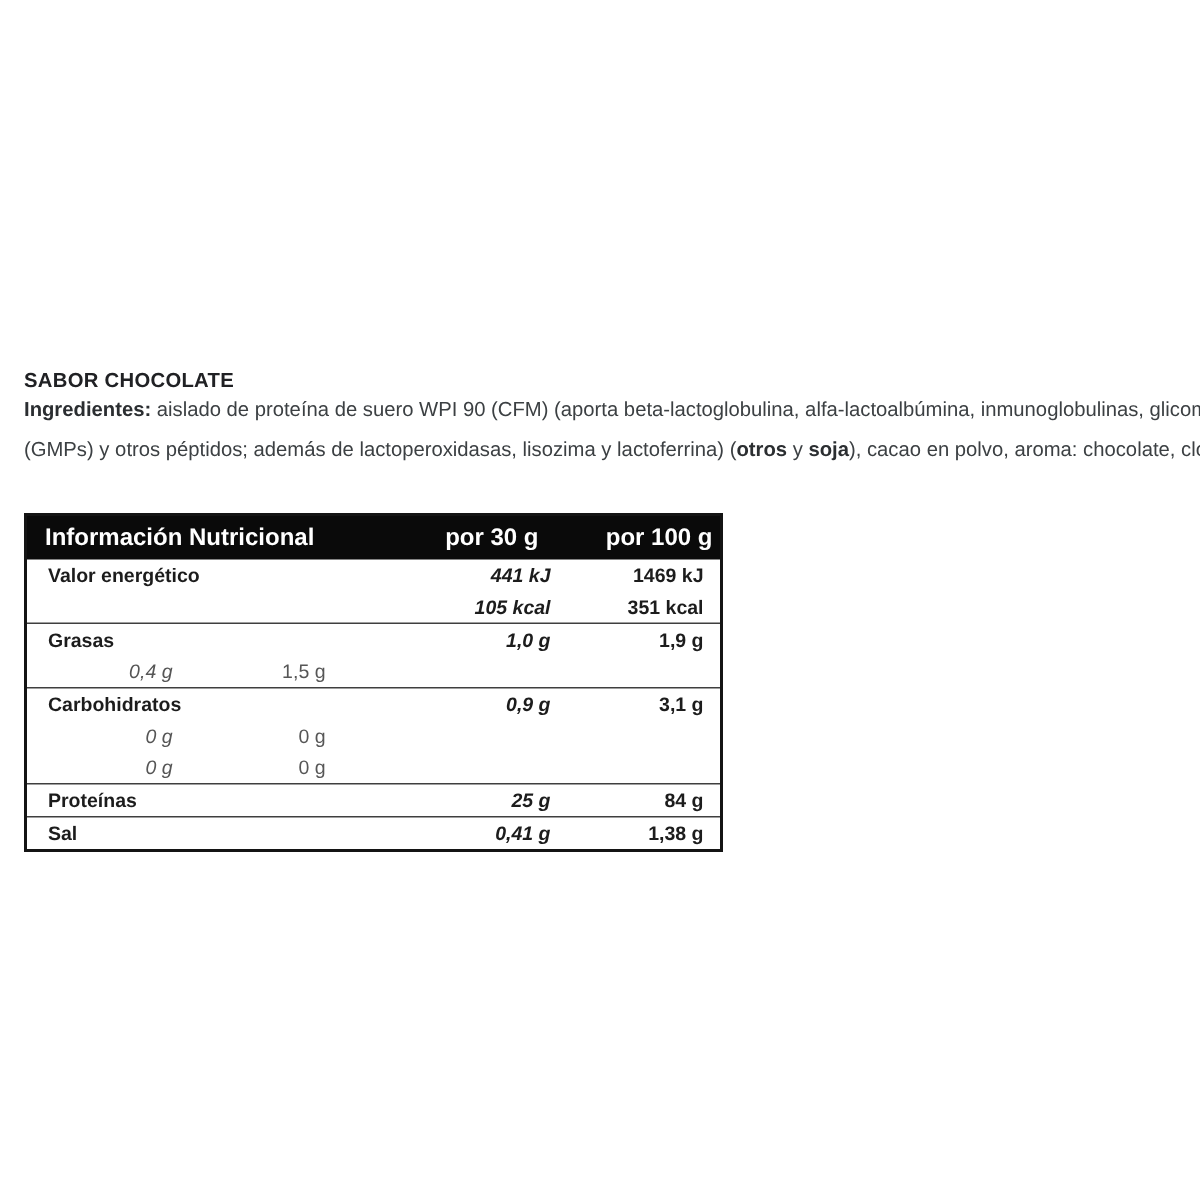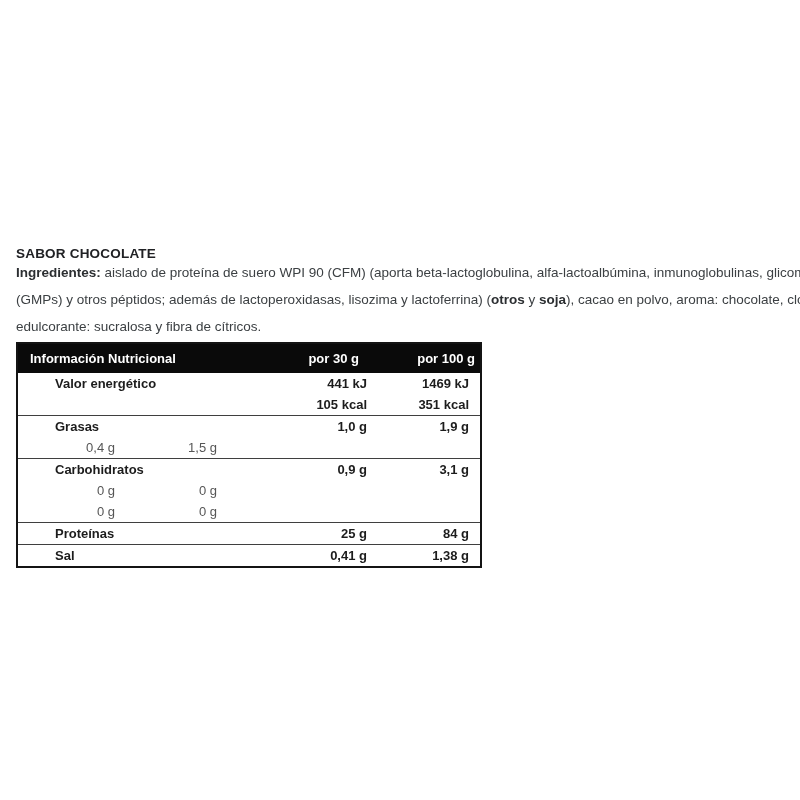--- a/index.html
+++ b/index.html
@@ -17,43 +17,42 @@
     font-size:13.5px;color:#3c4043;
   }
   .ingredients .line{white-space:nowrap;line-height:27px;}
   .ingredients b{font-weight:700;color:#2b2e31;}
   .ntable{
     position:absolute;left:16px;top:342px;width:466px;
     border:2px solid #141414;box-sizing:border-box;background:#ffffff;
   }
   .thead{
     display:flex;align-items:center;height:29px;
-    background:#0a0a0a;color:#ffffff;font-size:13px;font-weight:700;
+    background:#0a0a0a;color:#ffffff;font-size:16px;font-weight:700;
   }
   .thead .c1{flex:1;padding-left:12px;}
   .thead .c2{width:100px;text-align:right;padding-right:11px;box-sizing:border-box;}
   .thead .c3{width:110px;text-align:right;padding-right:5px;box-sizing:border-box;}
   .row{display:flex;align-items:center;height:21px;font-size:13px;}
   .row .c1{flex:1;padding-left:14px;}
-  .row .c2{width:100px;text-align:right;padding-right:3px;box-sizing:border-box;}
+  .row .c2{width:100px;text-align:right;padding-right:3px;box-sizing:border-box;font-style:italic;}
   .row .c3{width:110px;text-align:right;padding-right:11px;box-sizing:border-box;}
-  .row.main{font-weight:700;color:#1c1c1c;padding-left:23px;}
+  .row.main{font-weight:700;color:#1c1c1c;}
   .row.sub{font-weight:400;color:#565656;}
   .row.sub .c1{padding-left:19px;}
   .row.sep{border-top:1px solid #3f3f3f;}
 </style>
 </head>
 <body>
 
 <div class="flavor-heading">SABOR CHOCOLATE</div>
 
 <div class="ingredients">
   <div class="line"><b>Ingredientes:</b><span> aislado de proteína de suero WPI 90 (CFM) (aporta beta-lactoglobulina, alfa-lactoalbúmina, inmunoglobulinas, glicomacropéptidos</span></div>
   <div class="line"><span>(GMPs) y otros péptidos; además de lactoperoxidasas, lisozima y lactoferrina) (</span><b>otros</b><span> y </span><b>soja</b><span>), cacao en polvo, aroma: chocolate, cloruro sódico,</span></div>
-  <div class="line"><span>edulcorante: sucralosa y fibra de cítricos.</span></div>
 </div>
 
 <div class="ntable">
   <div class="thead">
     <span class="c1">Información Nutricional</span>
     <span class="c2">por 30 g</span>
     <span class="c3">por 100 g</span>
   </div>
 
   <div class="row main">

